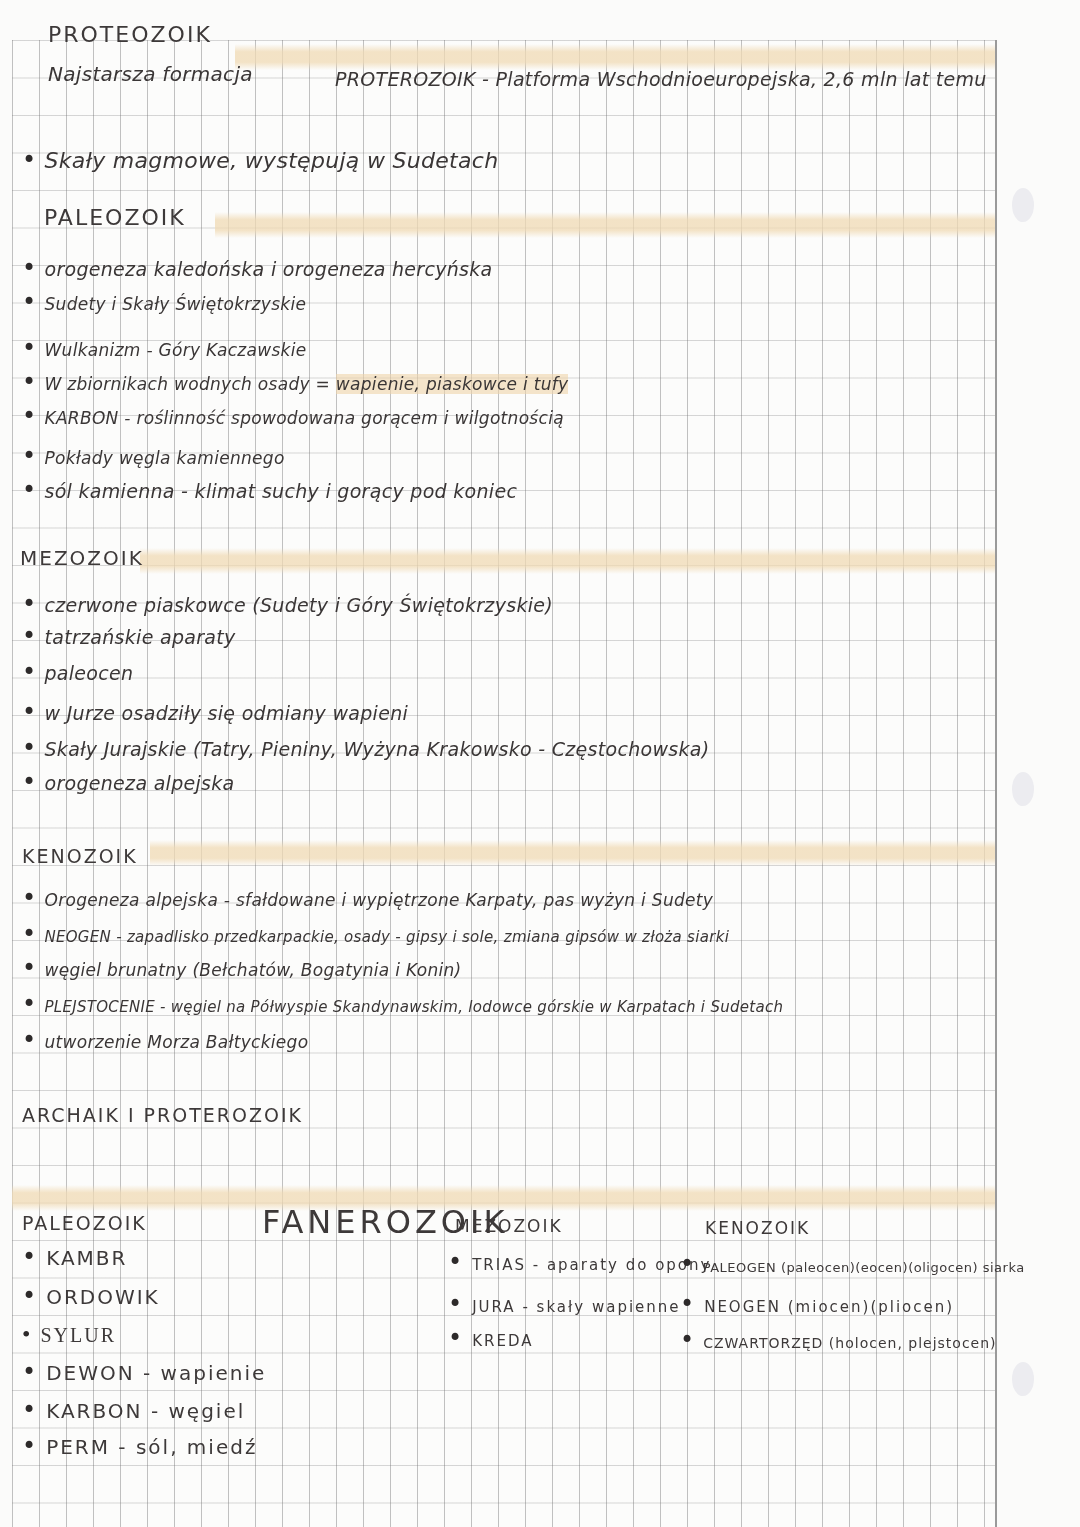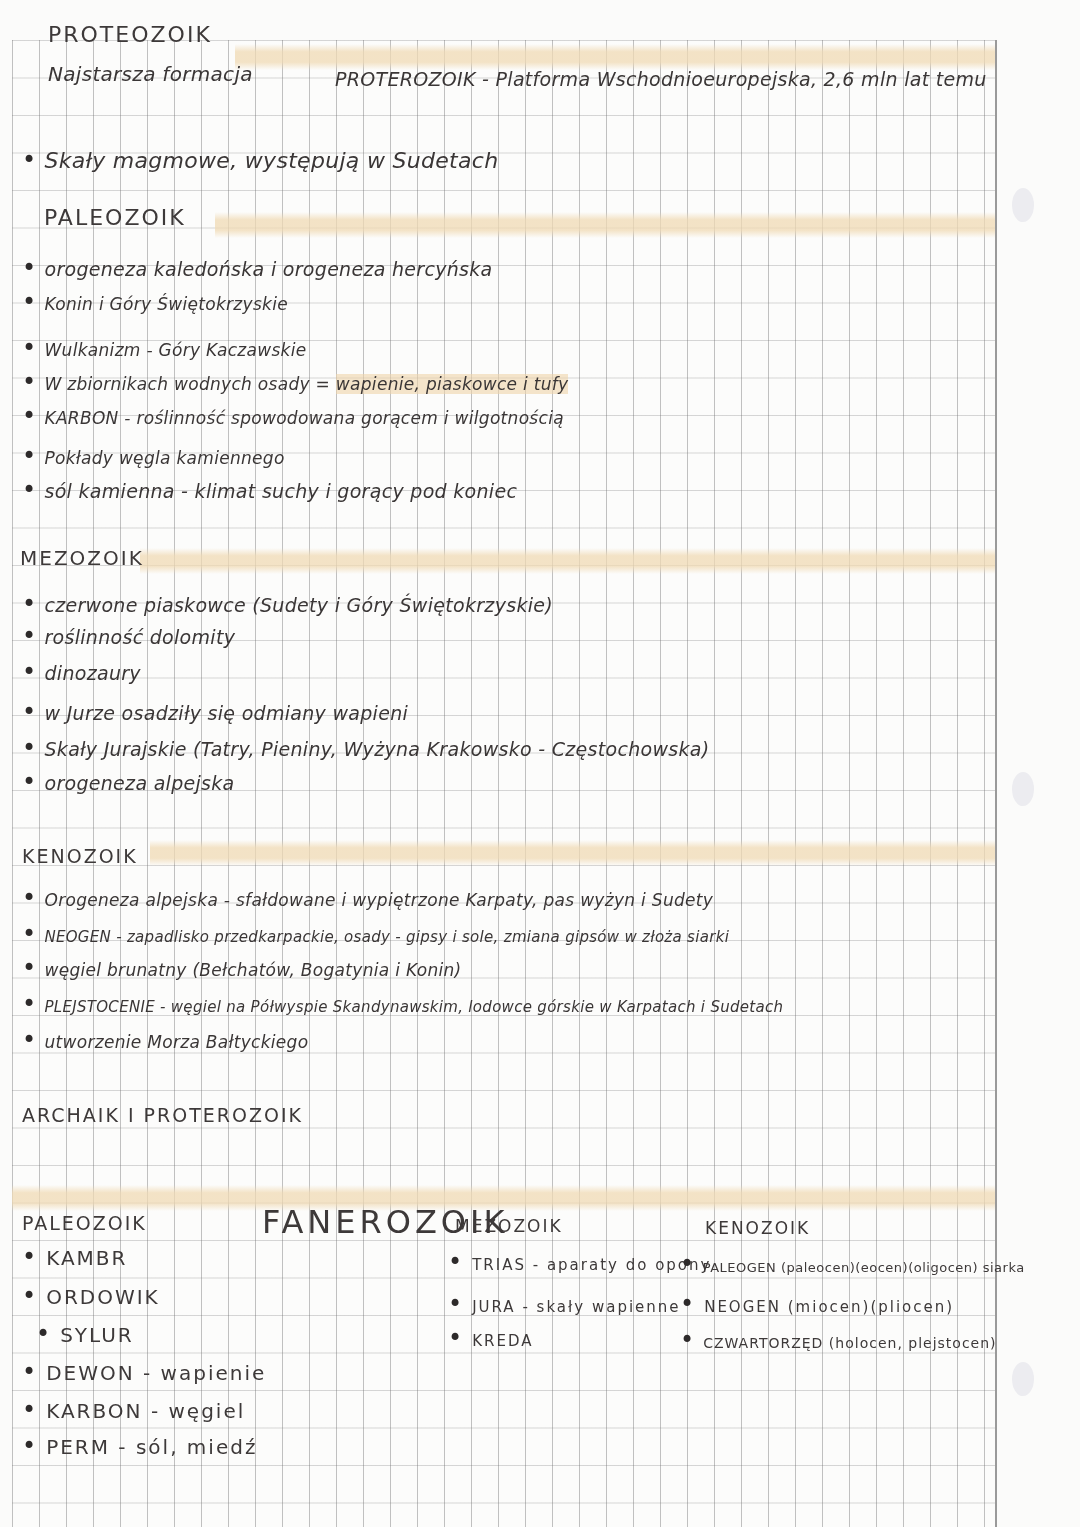--- a/index.html
+++ b/index.html
@@ -60,33 +60,33 @@
   <div class="t s20" style="left:48px; top:62px;">Najstarsza formacja</div>
   <div class="t s19" style="left:335px; top:68px;">PROTEROZOIK - Platforma Wschodnioeuropejska, 2,6 mln lat temu</div>
   <div class="t s22" style="left:22px; top:148px;text-align:right;">
     <span class="b">•</span><span>Skały magmowe, występują w Sudetach</span>
   </div>
 </section>
 
 <section>
   <div class="h s22" style="left:44px; top:205px;">PALEOZOIK</div>
   <div class="t s19" style="left:22px; top:256px;"><span class="b">•</span><span>orogeneza kaledońska i orogeneza hercyńska</span></div>
-  <div class="t s17" style="left:22px; top:290px;"><span class="b">•</span><span>Konin i Góry Świętokrzyskie</span></div>
+  <div class="t s17" style="left:22px; top:290px;"><span class="b">•</span><span>Sudety i Skały Świętokrzyskie</span></div>
   <div class="t s17" style="left:22px; top:336px;"><span class="b">•</span><span>Wulkanizm - Góry Kaczawskie</span></div>
   <div class="t s17" style="left:22px; top:370px;"><span class="b">•</span><span>W zbiornikach wodnych osady =</span> <span class="mark">wapienie, piaskowce i tufy</span></div>
   <div class="t s17" style="left:22px; top:404px;"><span class="b">•</span><span>KARBON - roślinność spowodowana gorącem i wilgotnością</span></div>
   <div class="t s17" style="left:22px; top:444px;"><span class="b">•</span><span>Pokłady węgla kamiennego</span></div>
   <div class="t s19" style="left:22px; top:478px;"><span class="b">•</span><span>sól kamienna - klimat suchy i gorący pod koniec</span></div>
 </section>
 
 <section>
   <div class="h s20" style="left:20px; top:546px;">MEZOZOIK</div>
   <div class="t s19" style="left:22px; top:592px;"><span class="b">•</span><span>czerwone piaskowce (Sudety i Góry Świętokrzyskie)</span></div>
-  <div class="t s19" style="left:22px; top:624px;"><span class="b">•</span><span>roślinność dolomity</span></div>
-  <div class="t s19" style="left:22px; top:660px;"><span class="b">•</span><span>dinozaury</span></div>
+  <div class="t s19" style="left:22px; top:624px;"><span class="b">•</span><span>tatrzańskie aparaty</span></div>
+  <div class="t s19" style="left:22px; top:660px;"><span class="b">•</span><span>paleocen</span></div>
   <div class="t s19" style="left:22px; top:700px;"><span class="b">•</span><span>w Jurze osadziły się odmiany wapieni</span></div>
   <div class="t s19" style="left:22px; top:736px;"><span class="b">•</span><span>Skały Jurajskie (Tatry, Pieniny, Wyżyna Krakowsko - Częstochowska)</span></div>
   <div class="t s19" style="left:22px; top:770px;"><span class="b">•</span><span>orogeneza alpejska</span></div>
 </section>
 
 <section>
   <div class="h s19" style="left:22px; top:845px;">KENOZOIK</div>
   <div class="t s17" style="left:22px; top:886px;"><span class="b">•</span><span>Orogeneza alpejska - sfałdowane i wypiętrzone Karpaty, pas wyżyn i Sudety</span></div>
   <div class="t s15" style="left:22px; top:922px;"><span class="b">•</span><span>NEOGEN - zapadlisko przedkarpackie, osady - gipsy i sole, zmiana gipsów w złoża siarki</span></div>
   <div class="t s17" style="left:22px; top:956px;"><span class="b">•</span><span>węgiel brunatny (Bełchatów, Bogatynia i Konin)</span></div>
@@ -94,21 +94,21 @@
   <div class="t s17" style="left:22px; top:1028px;"><span class="b">•</span><span>utworzenie Morza Bałtyckiego</span></div>
 </section>
 
 <div class="h s19" style="left:22px; top:1104px;">ARCHAIK I PROTEROZOIK</div>
 <div class="h" style="left:262px; top:1163px; font-size:32px; letter-spacing:4px;margin-top:40px;">FANEROZOIK</div>
 
 <section>
   <div class="h s19" style="left:22px; top:1212px;">PALEOZOIK</div>
   <div class="h s20" style="left:22px; top:1245px;"><span class="b">•</span><span>KAMBR</span></div>
   <div class="h s20" style="left:22px; top:1284px;"><span class="b">•</span><span>ORDOWIK</span></div>
-  <div class="h s20" style="left:36px; top:1322px;"><span class="b">•</span><span>SYLUR</span></div>
+  <div class="h s20" style="left:22px; top:1322px;font-family:Liberation Serif, serif;"><span class="b">•</span><span>SYLUR</span></div>
   <div class="h s20" style="left:22px; top:1360px;"><span class="b">•</span><span>DEWON - wapienie</span></div>
   <div class="h s20" style="left:22px; top:1398px;"><span class="b">•</span><span>KARBON - węgiel</span></div>
   <div class="h s20" style="left:22px; top:1434px;"><span class="b">•</span><span>PERM - sól, miedź</span></div>
 </section>
 
 <section>
   <div class="h s17" style="left:455px; top:1216px;">MEZOZOIK</div>
   <div class="h s15" style="left:448px; top:1250px;"><span class="b">•</span><span>TRIAS - aparaty do opony</span></div>
   <div class="h s15" style="left:448px; top:1292px;"><span class="b">•</span><span>JURA - skały wapienne</span></div>
   <div class="h s15" style="left:448px; top:1326px;"><span class="b">•</span><span>KREDA</span></div>

